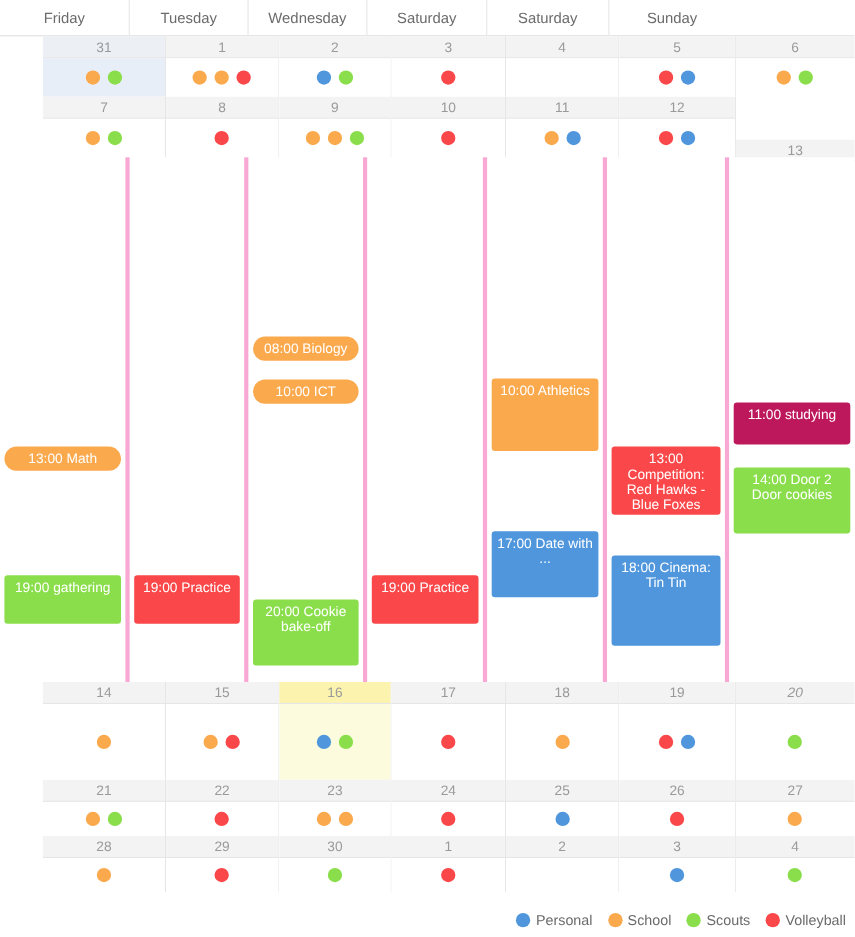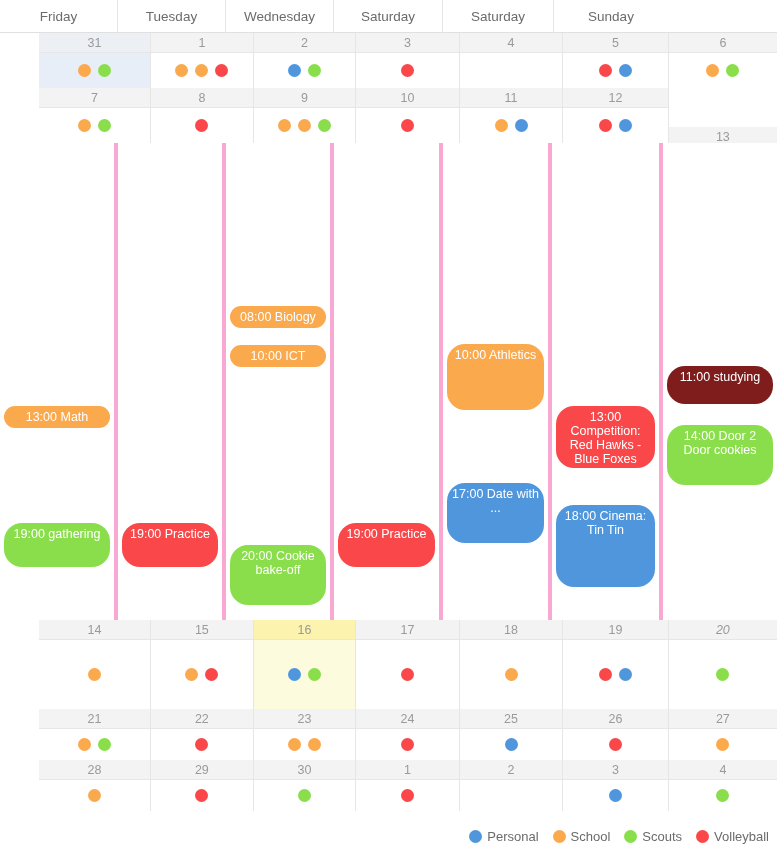--- a/index.html
+++ b/index.html
@@ -120,21 +120,21 @@
     box-sizing: border-box;
     height: 100%;
     background: #ffffff;
   }
   .big-day:last-child { border-right: none; }
 
   
   .event {
     position: absolute;
     box-sizing: border-box;
-    border-radius: 18px;
+    border-radius: 3px;
     color: #ffffff;
     font-size: 12.5px;
     line-height: 14px;
     text-align: center;
     padding: 4px 5px 3px 5px;
     overflow: hidden;
     white-space: pre-line;
   }
 
   
@@ -329,21 +329,21 @@
       </div>
       <div class="big-day" style="width: 111px;">
         <div class="event" style="background: rgb(250, 71, 73); left: 4px; right: 4px; top: 263px; height: 62px;">13:00
 Competition:
 Red Hawks -
 Blue Foxes</div>
         <div class="event" style="background: rgb(79, 150, 221); left: 4px; right: 4px; top: 362px; height: 82px;">18:00 Cinema:
 Tin Tin</div>
       </div>
       <div class="big-day" style="width: 114px;">
-        <div class="event" style="background: #7f1d1d; left: 4px; right: 4px; top: 223px; height: 38px;">11:00 studying</div>
+        <div class="event" style="background: #be185d; left: 4px; right: 4px; top: 223px; height: 38px;">11:00 studying</div>
         <div class="event" style="background: rgb(138, 222, 75); left: 4px; right: 4px; top: 282px; height: 60px;">14:00 Door 2
 Door cookies</div>
       </div>
     </div>
 
   <div class="week-row" id="week-3" style="top: 620px; height: 89px;">
       <div class="day-cell" style="width: 118px;">
         <div class="date-band">14</div>
         <div class="cell-body">
           <div class="dots" style="top: 28px;">

